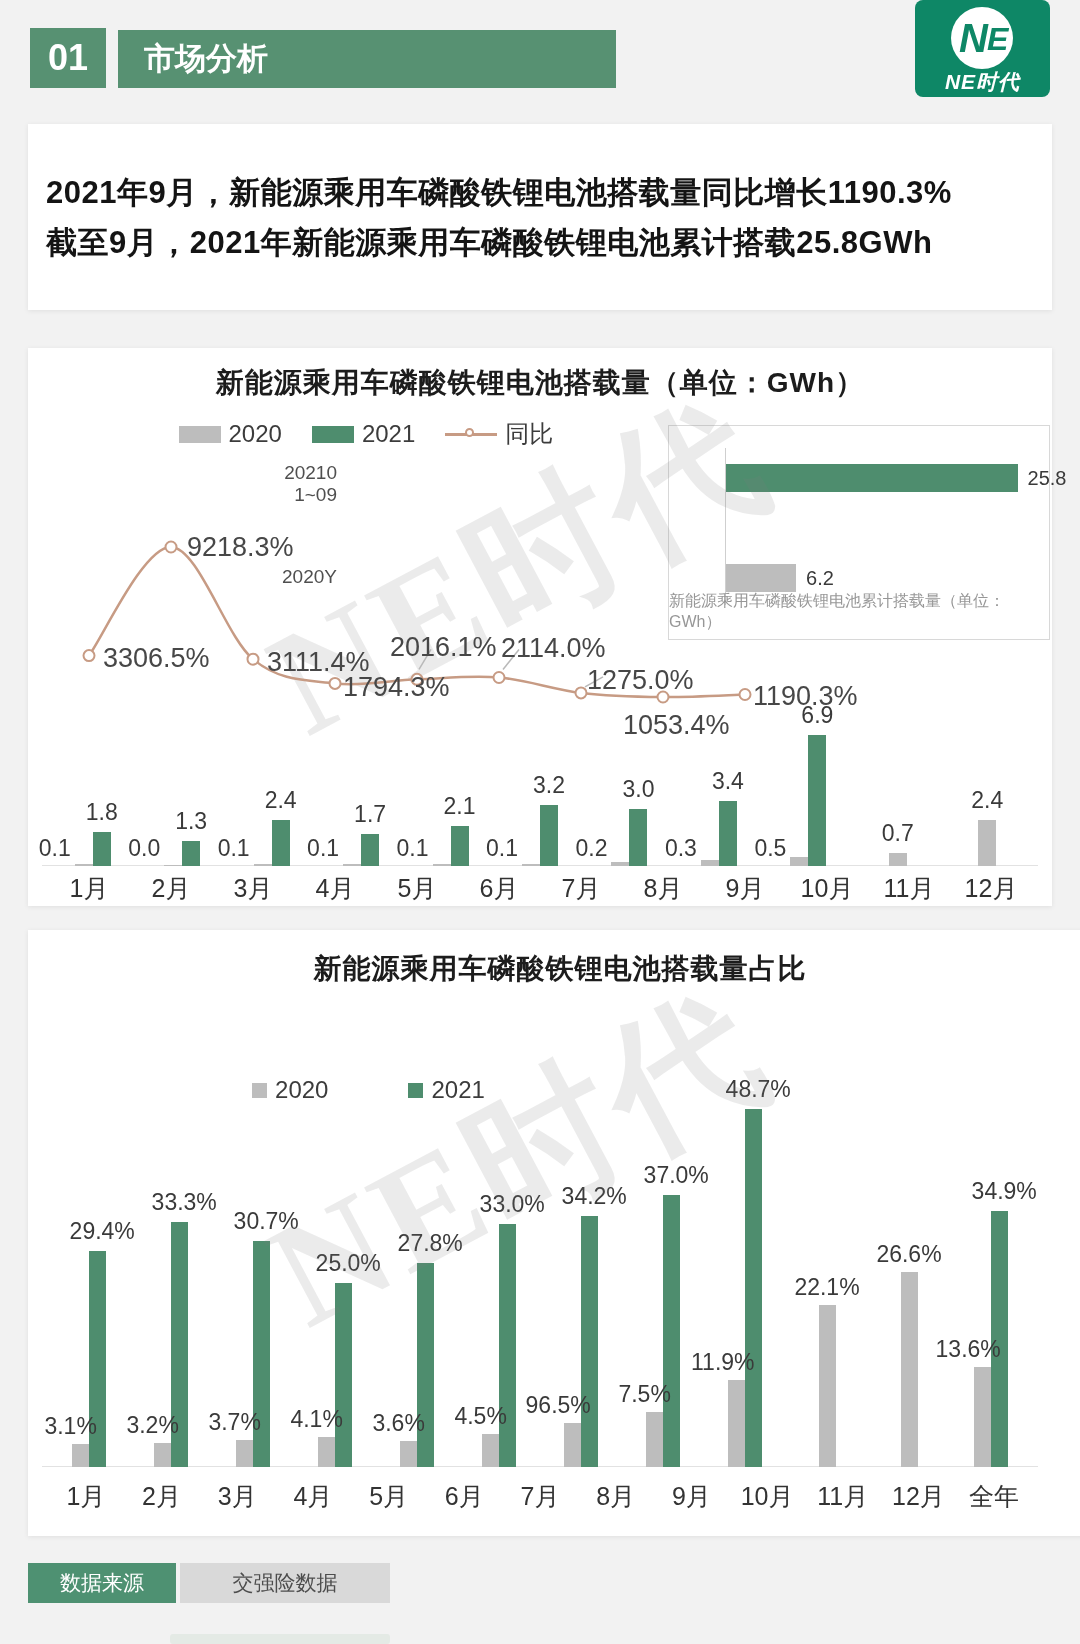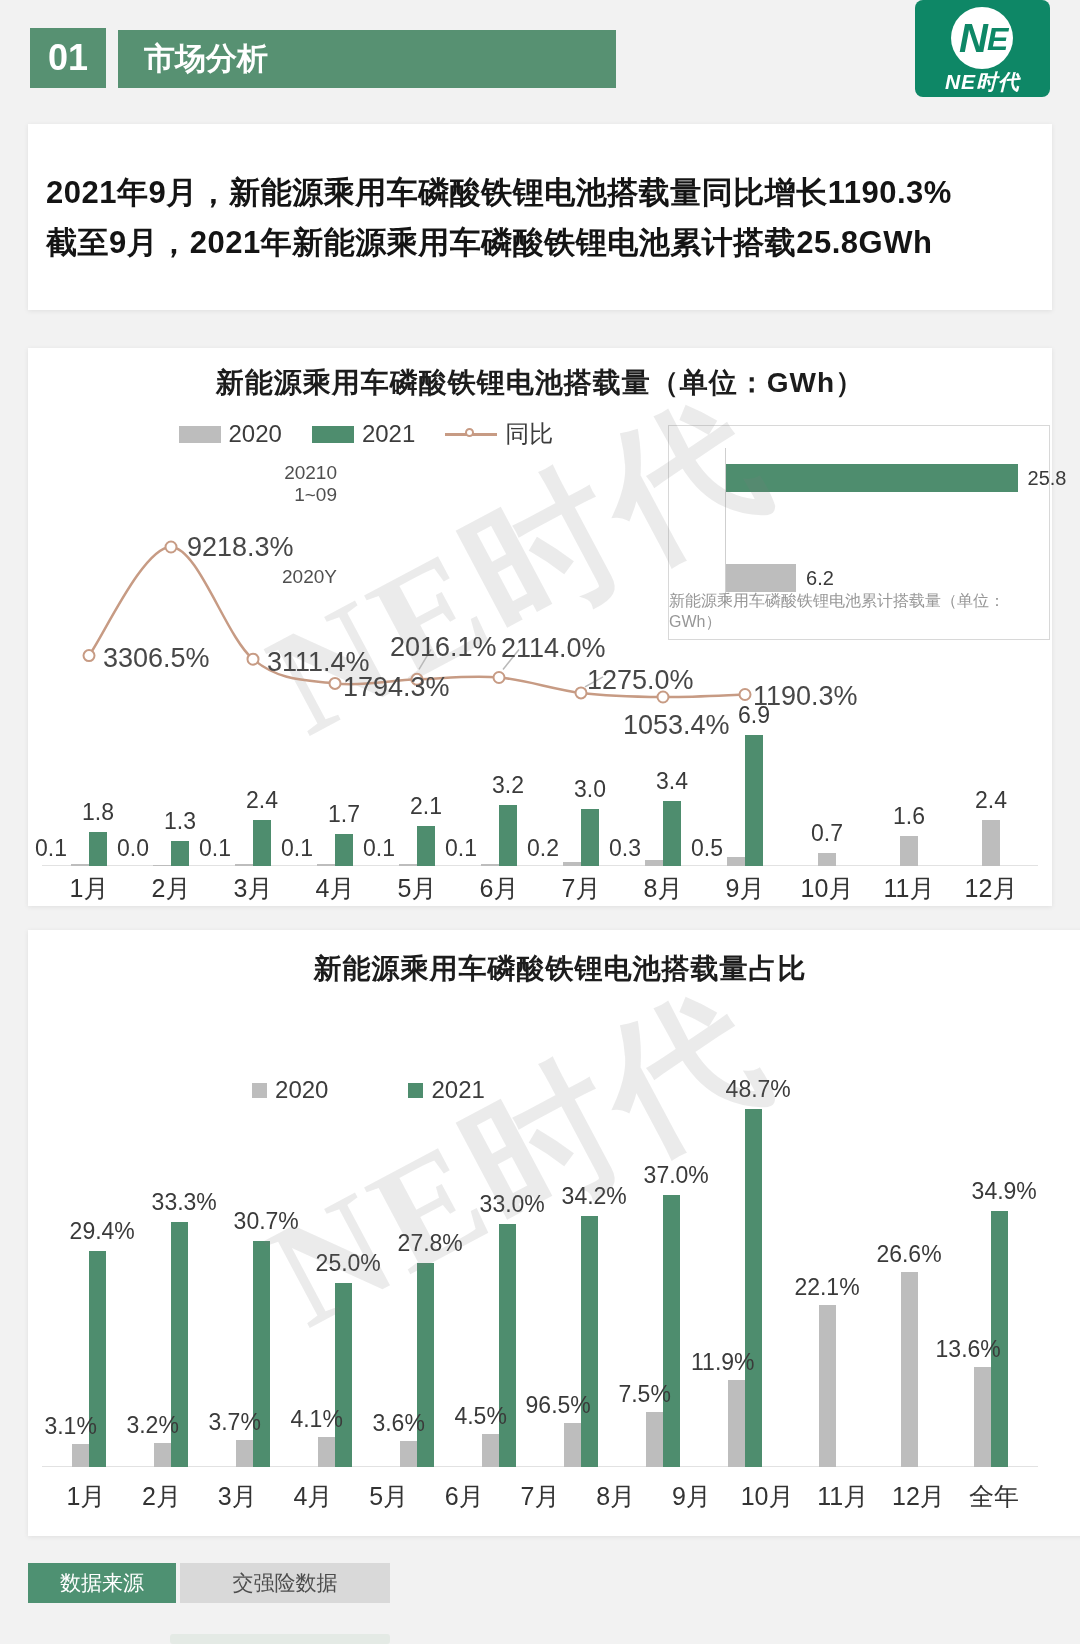--- a/index.html
+++ b/index.html
@@ -175,24 +175,20 @@
       </div>
       <div class="col">
         <div class="bar" style="width: 18px; height: 9.5px; background: rgb(189, 189, 189);"></div>
         <div class="bar" style="width: 18px; height: 131.1px; background: rgb(78, 141, 110);"></div>
         <div class="vlab" style="right: calc(50% + 22px); bottom: 4px;">0.5</div>
         <div class="vlab" style="left: calc(50% + 9px); transform: translateX(-50%); bottom: 137.1px;">6.9</div>
       </div>
       <div class="col">
         <div class="bar" style="width: 18px; height: 13.3px; background: rgb(189, 189, 189);"></div>
         <div class="vlab" style="left: 50%; transform: translateX(-50%); bottom: 19.3px;">0.7</div>
-      </div>
-      <div class="col">
-        <div class="bar" style="width: 18px; height: 30.4px; background: rgb(189, 189, 189);"></div>
-        <div class="vlab" style="left: 50%; transform: translateX(-50%); bottom: 36.4px;">1.6</div>
       </div>
       <div class="col">
         <div class="bar" style="width: 18px; height: 45.6px; background: rgb(189, 189, 189);"></div>
         <div class="vlab" style="left: 50%; transform: translateX(-50%); bottom: 51.6px;">2.4</div>
       </div>
       <svg class="line-svg" width="984" height="416" viewBox="0 0 984 416">
         <path d="M41.0,205.6C54.7,187.5 95.7,96.4 123.0,97.0C150.3,97.6 177.7,186.5 205.0,209.2C232.3,231.9 259.7,230.0 287.0,233.4C314.3,236.7 341.7,230.3 369.0,229.3C396.3,228.3 423.7,225.2 451.0,227.5C478.3,229.8 505.7,239.7 533.0,242.9C560.3,246.2 587.7,246.7 615.0,247.0C642.3,247.3 683.3,244.9 697.0,244.5" fill="none" stroke="#c79b84" stroke-width="2.5"></path>
         <line x1="371" y1="219.31424300000003" x2="383" y2="199.31424300000003" stroke="#b9b9b9" stroke-width="1.5"></line>
         <line x1="455" y1="219.51582000000002" x2="471" y2="199.51582000000002" stroke="#b9b9b9" stroke-width="1.5"></line>
         <line x1="537" y1="236.92825000000002" x2="555" y2="226.92825000000002" stroke="#b9b9b9" stroke-width="1.5"></line>

